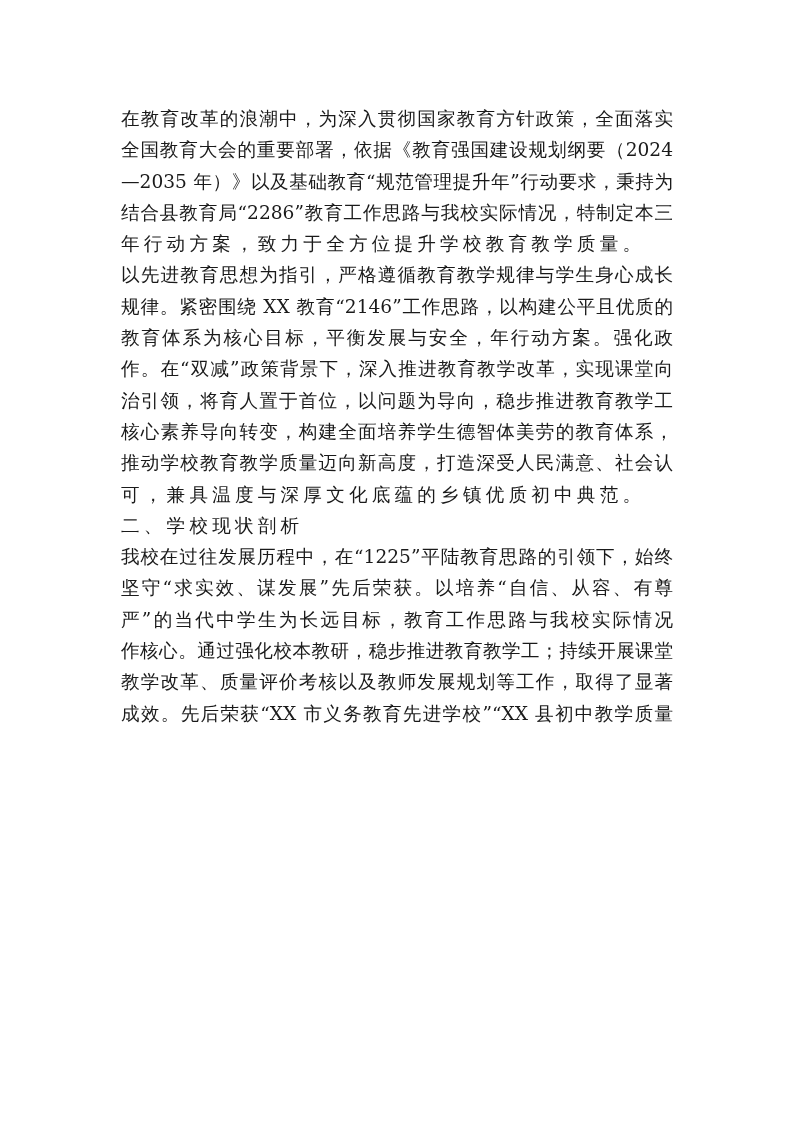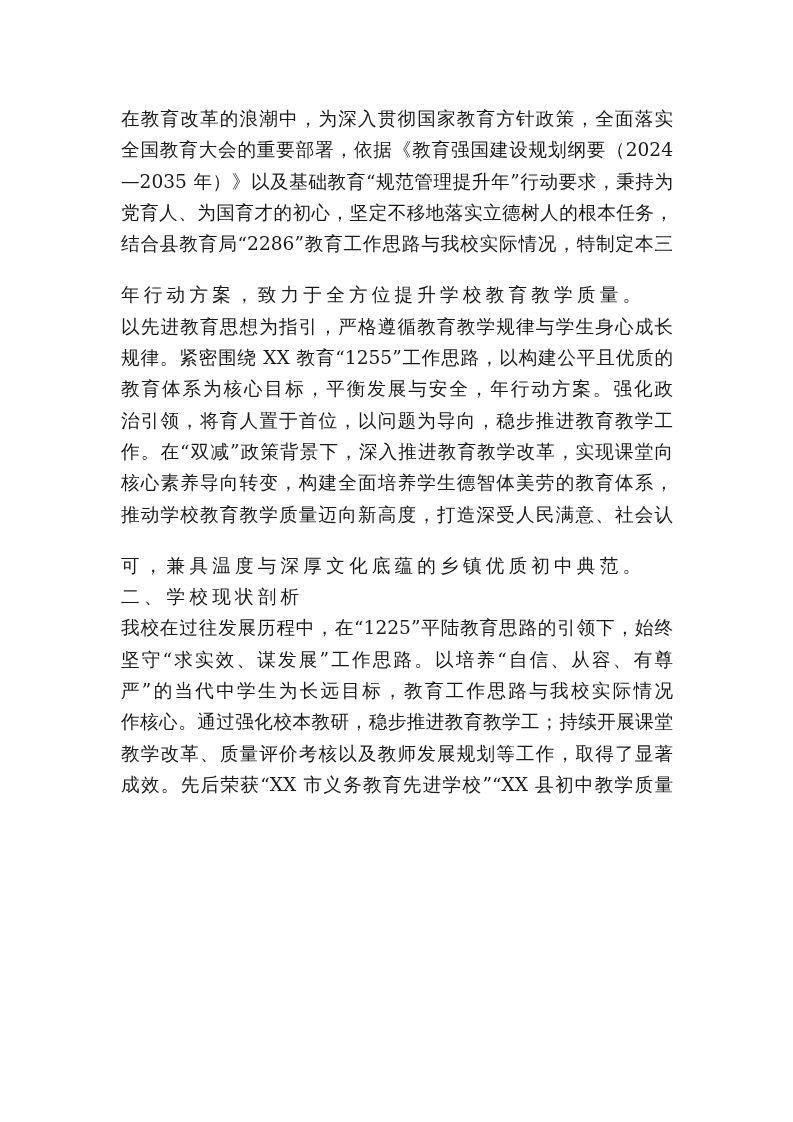--- a/index.html
+++ b/index.html
@@ -35,59 +35,57 @@
     font-size: 18.6px;
     color: #1a1a1a;
     white-space: nowrap;
     text-align: justify;
     text-align-last: justify;
     overflow: visible;
   }
   .line.last {
     text-align-last: left;
     letter-spacing: 4.2px;
-    margin-top: 20px;
   }
   .line.heading {
     text-align-last: left;
     letter-spacing: 4.2px;
   }
 </style>
 </head>
 <body>
 
 <div class="page">
   <div class="content">
 
     <div>
       <span class="line">在教育改革的浪潮中，为深入贯彻国家教育方针政策，全面落实</span>
       <span class="line">全国教育大会的重要部署，依据《教育强国建设规划纲要（2024</span>
       <span class="line">—2035 年）》以及基础教育“规范管理提升年”行动要求，秉持为</span>
-      <span class="line">党育人、为国育才的初心，坚定不移地落实立德树人的根本任务，</span>
       <span class="line">结合县教育局“2286”教育工作思路与我校实际情况，特制定本三</span>
       <span class="line last">年行动方案，致力于全方位提升学校教育教学质量。</span>
     </div>
 
 
     <div>
       <span class="line">以先进教育思想为指引，严格遵循教育教学规律与学生身心成长</span>
-      <span class="line">规律。紧密围绕 XX 教育“1255”工作思路，以构建公平且优质的</span>
+      <span class="line">规律。紧密围绕 XX 教育“2146”工作思路，以构建公平且优质的</span>
       <span class="line">教育体系为核心目标，平衡发展与安全，年行动方案。强化政</span>
+      <span class="line">作。在“双减”政策背景下，深入推进教育教学改革，实现课堂向</span>
       <span class="line">治引领，将育人置于首位，以问题为导向，稳步推进教育教学工</span>
-      <span class="line">作。在“双减”政策背景下，深入推进教育教学改革，实现课堂向</span>
       <span class="line">核心素养导向转变，构建全面培养学生德智体美劳的教育体系，</span>
       <span class="line">推动学校教育教学质量迈向新高度，打造深受人民满意、社会认</span>
       <span class="line last">可，兼具温度与深厚文化底蕴的乡镇优质初中典范。</span>
     </div>
 
     <span class="line heading">二、学校现状剖析</span>
 
     <div>
       <span class="line">我校在过往发展历程中，在“1225”平陆教育思路的引领下，始终</span>
-      <span class="line">坚守“求实效、谋发展”工作思路。以培养“自信、从容、有尊</span>
+      <span class="line">坚守“求实效、谋发展”先后荣获。以培养“自信、从容、有尊</span>
       <span class="line">严”的当代中学生为长远目标，教育工作思路与我校实际情况</span>
       <span class="line">作核心。通过强化校本教研，稳步推进教育教学工；持续开展课堂</span>
       <span class="line">教学改革、质量评价考核以及教师发展规划等工作，取得了显著</span>
       <span class="line">成效。先后荣获“XX 市义务教育先进学校”“XX 县初中教学质量</span>
     </div>
 
   </div>
 </div>
 
 </body></html>

